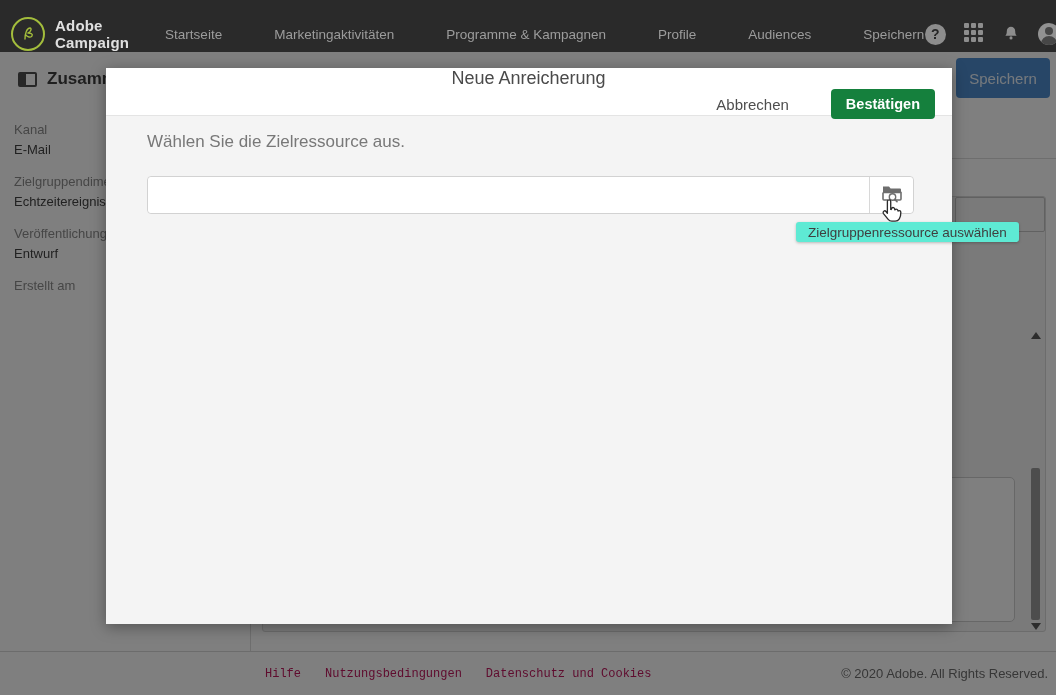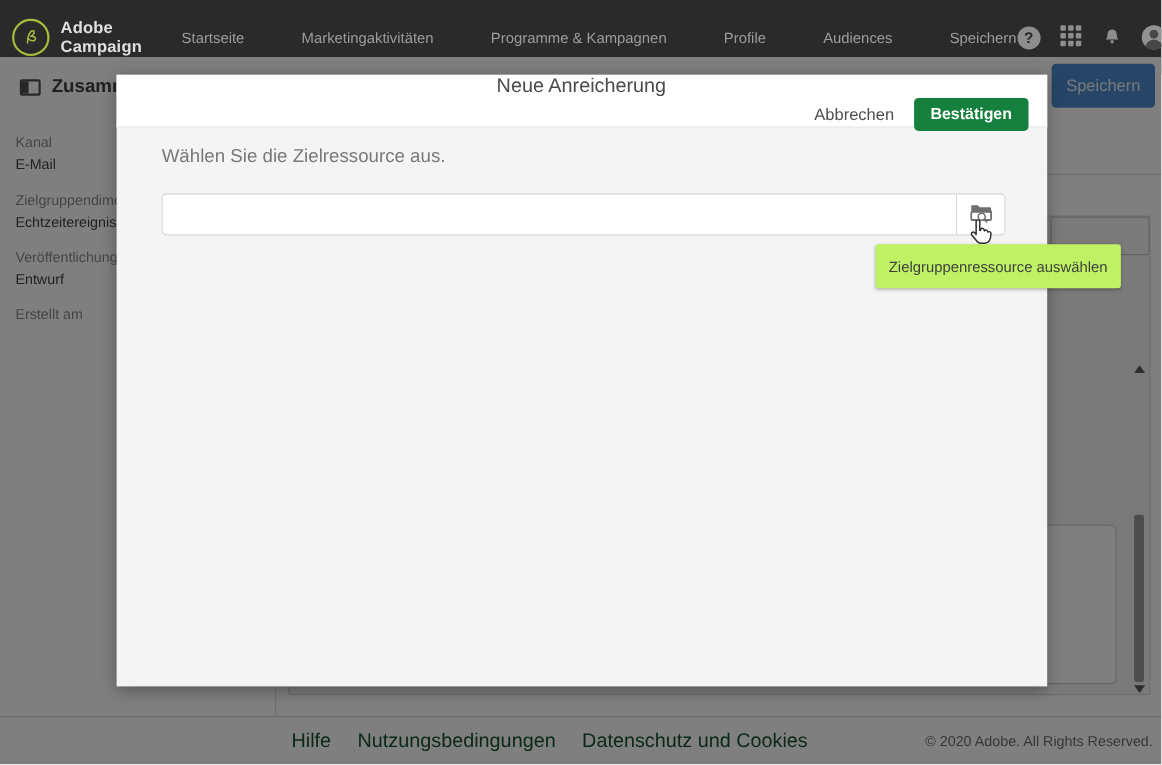--- a/index.html
+++ b/index.html
@@ -49,48 +49,48 @@
   .scrollbar { position:absolute; left:1029px; top:278px; width:14px; height:302px; }
   .sb-arrow-up { position:absolute; top:2px; left:2px; width:0; height:0;
                  border-left:5px solid transparent; border-right:5px solid transparent; border-bottom:7px solid #5a5a5a; cursor:pointer; }
   .sb-arrow-down { position:absolute; bottom:2px; left:2px; width:0; height:0;
                  border-left:5px solid transparent; border-right:5px solid transparent; border-top:7px solid #5a5a5a; cursor:pointer; }
   .sb-thumb { position:absolute; top:138px; left:2px; width:9px; height:152px; background:#9a9a9a; border-radius:2px; cursor:pointer; }
 
   .footer { position:absolute; left:0; bottom:0; width:1056px; height:44px; background:#fff;
             border-top:1px solid #d8d8d8; display:flex; align-items:center; }
   .footer-links { display:flex; gap:24px; margin-left:265px; }
-  .footer-link { font-size:18px; color:#14532d; cursor:pointer; white-space:nowrap; }
+  .footer-link { font-size:12px; color:#be185d; cursor:pointer; white-space:nowrap;font-family:Liberation Mono, monospace; }
   .copyright { margin-left:auto; margin-right:8px; font-size:13px; color:#6e6e6e; white-space:nowrap; }
 
   
   .overlay { position:absolute; left:0; top:52px; width:1056px; height:643px;
              background:rgba(0,0,0,0.50); z-index:5; }
 
   
   .modal { position:absolute; left:106px; top:68px; width:846px; height:556px; z-index:10;
            background:#f4f4f4; box-shadow:0 3px 14px rgba(0,0,0,0.35); }
   .modal-header { position:absolute; top:0; left:0; right:0; height:48px; background:#fff;
                   border-bottom:1px solid #e4e4e4; display:flex; align-items:center; padding:0 17px 0 16px;flex-direction:column; }
   .modal-title { font-size:18px; color:#4a4a4a; font-weight:400; }
-  .modal-actions { margin-left:auto; display:flex; align-items:center; gap:18px; }
+  .modal-actions { margin-left:auto; display:flex; align-items:center; gap:42px; }
   .cancel-link { font-size:15px; color:#4e4e4e; cursor:pointer; background:none; border:none; font-family:inherit; }
   .confirm-btn { height:30px; padding:0 15px; background:#15803d; color:#fff; font-size:14.5px; font-weight:bold;
                  border:none; border-radius:4px; cursor:pointer; font-family:inherit; }
   .modal-prompt { position:absolute; left:41px; top:64px; font-size:17px; color:#787878; }
   .picker-group { position:absolute; left:41px; top:108px; width:767px; height:38px; display:flex;
                   border:1px solid #d2d2d2; border-radius:4px; background:#fff; }
   .picker-input { flex:1; border:none; outline:none; background:#fff; font-size:14px; color:#444;
                   padding:0 10px; border-radius:4px 0 0 4px; font-family:inherit; }
   .picker-btn { width:44px; border:none; border-left:1px solid #d8d8d8; background:#fff;
                 border-radius:0 4px 4px 0; cursor:pointer; display:flex; align-items:center; justify-content:center; }
 
   
-  .tooltip { position:absolute; left:796px; top:222px; height:40px; z-index:20;
-             background:#bef264; border-radius:3px; padding:0 12px; display:flex; align-items:center;
+  .tooltip { position:absolute; left:796px; top:222px; height:20px; z-index:20;
+             background:#5eead4; border-radius:3px; padding:0 12px; display:flex; align-items:center;
              box-shadow:0 1px 3px rgba(0,0,0,0.25); }
   .tooltip span { font-size:13.5px; color:#3f3f3f; white-space:nowrap; }
   .cursor-hand { position:absolute; left:878px; top:197px; z-index:30; pointer-events:none; }
 </style>
 </head>
 <body>
 
 <div class="screen">
 
   <div class="nav">

